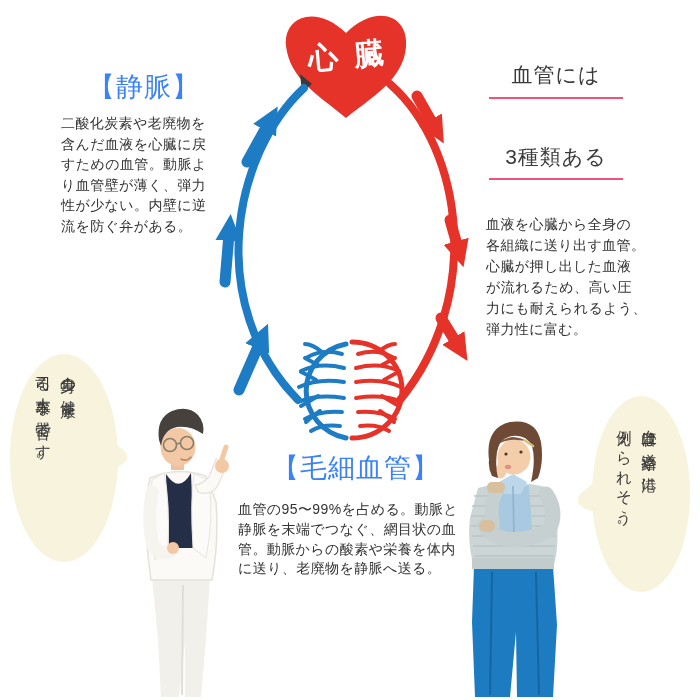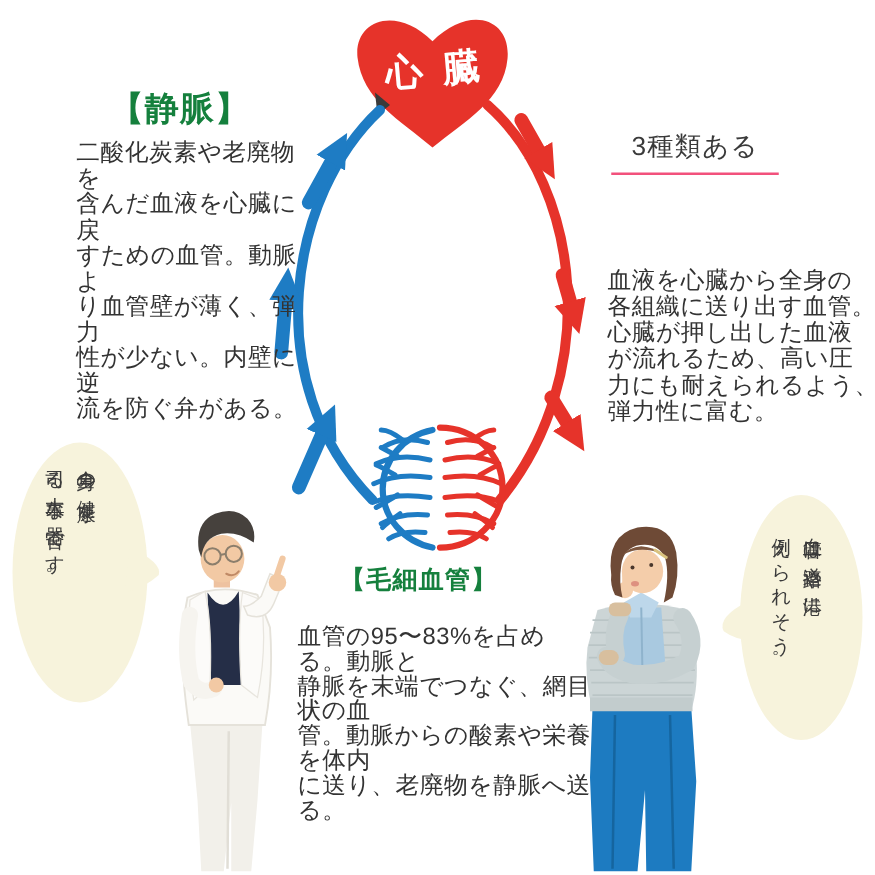--- a/index.html
+++ b/index.html
@@ -2,33 +2,33 @@
 <html><head>
 <meta charset="utf-8">
 <style>
   html,body{margin:0;padding:0;background:#fff;}
   #stage{
     position:relative;width:700px;height:700px;background:#ffffff;overflow:hidden;
     font-family:"Liberation Sans","DejaVu Sans",sans-serif;color:#333;
   }
   #diagram-svg{position:absolute;left:0;top:0;width:700px;height:700px;}
   .abs{position:absolute;}
-  .heading{font-size:27px;font-weight:700;color:#15803d;letter-spacing:1px;white-space:nowrap;}
-  .body-text{font-size:19px;line-height:20.5px;letter-spacing:0.4px;color:#333;white-space:pre-line;}
+  .heading{font-size:27px;font-weight:400;color:#3b82f6;letter-spacing:1px;white-space:nowrap;}
+  .body-text{font-size:14px;line-height:20.5px;letter-spacing:0.4px;color:#333;white-space:pre-line;}
   
   #intro{left:489px;top:59px;width:134px;text-align:center;}
   #intro .intro-line{font-size:21px;color:#3a3a3a;letter-spacing:1px;border-bottom:2.5px solid #f2517c;}
   #intro .intro-line.first{padding:2px 0 8px 0;}
   #intro .intro-line.second{padding:8px 0 7px 0;margin-top:36px;}
   
   #vein-heading{left:88px;top:69px;}
   #vein-body{left:61px;top:113px;width:180px;}
   #artery-heading{left:511px;top:172px;}
   #artery-body{left:486px;top:214px;width:220px;line-height:21px;}
-  #capillary-heading{left:272px;top:450px;font-size:20px;}
+  #capillary-heading{left:272px;top:450px;font-size:27px;}
   #capillary-body{left:238px;top:500px;width:236px;line-height:19.8px;}
   
   .v-text{
     writing-mode:vertical-rl;text-orientation:upright;
     font-size:15.5px;line-height:25px;letter-spacing:2px;color:#3a3a3a;white-space:pre-line;
   }
   #left-bubble-text{left:31px;top:364px;height:200px;}
   #right-bubble-text{left:612px;top:418px;height:180px;}
 </style>
 </head>
@@ -147,40 +147,41 @@
       <path d="M 489 460 Q 485 428 510 422 Q 536 418 541 442 Q 544 462 538 478 L 531 482 Q 536 460 532 446 Q 526 434 512 436 Q 499 438 497 452 Q 495 466 498 478 L 492 476 Q 488 468 489 460 Z" fill="#6e4a36"></path>
       <path d="M 498 444 Q 512 436 530 443 Q 524 438 513 437 Q 503 438 498 444 Z" fill="#7d573f"></path>
       <path d="M 524 440 L 533 446" stroke="#d9c27e" stroke-width="2.4" stroke-linecap="round"></path>
       <circle cx="506" cy="454" r="1.6" fill="#4a372c"></circle>
       <circle cx="521" cy="452" r="1.6" fill="#4a372c"></circle>
       <ellipse cx="508" cy="467" rx="3.2" ry="2.2" fill="#dd9180"></ellipse>
     </g>
   </svg>
 
   <div id="intro" class="abs">
+    <div class="intro-line first">血管には</div>
     <div class="intro-line second">3種類ある</div>
   </div>
 
   <div id="vein-heading" class="abs heading">【静脈】</div>
   <div id="vein-body" class="abs body-text">二酸化炭素や老廃物を
 含んだ血液を心臓に戻
 すための血管。動脈よ
 り血管壁が薄く、弾力
 性が少ない。内壁に逆
 流を防ぐ弁がある。</div>
 
   <div id="artery-body" class="abs body-text">血液を心臓から全身の
 各組織に送り出す血管。
 心臓が押し出した血液
 が流れるため、高い圧
 力にも耐えられるよう、
 弾力性に富む。</div>
 
   <div id="capillary-heading" class="abs heading">【毛細血管】</div>
-  <div id="capillary-body" class="abs body-text">血管の95〜83%を占める。動脈と
+  <div id="capillary-body" class="abs body-text">血管の95〜99%を占める。動脈と
 静脈を末端でつなぐ、網目状の血
 管。動脈からの酸素や栄養を体内
 に送り、老廃物を静脈へ送る。</div>
 
   <div id="left-bubble-text" class="abs v-text">全身の健康を
 司る大事な器官です。</div>
   <div id="right-bubble-text" class="abs v-text">血管は道路や港に
 例えられそう。</div>
 
 </div>

